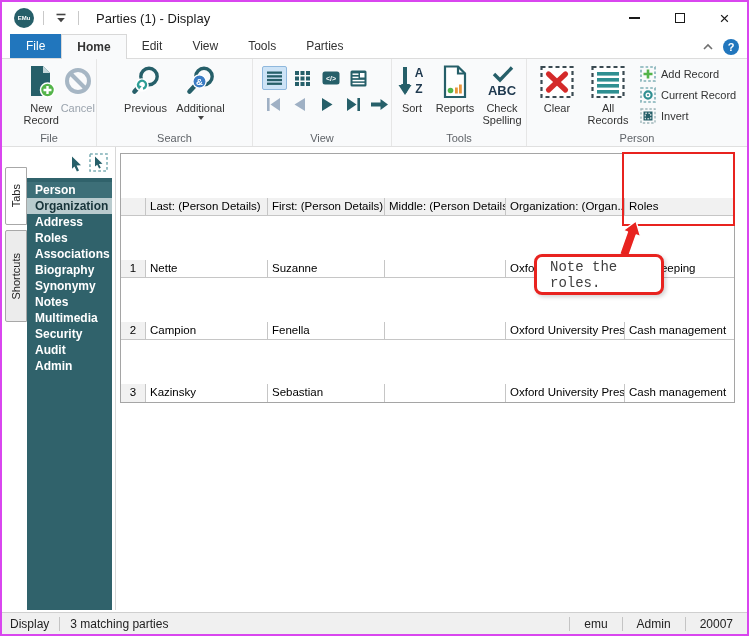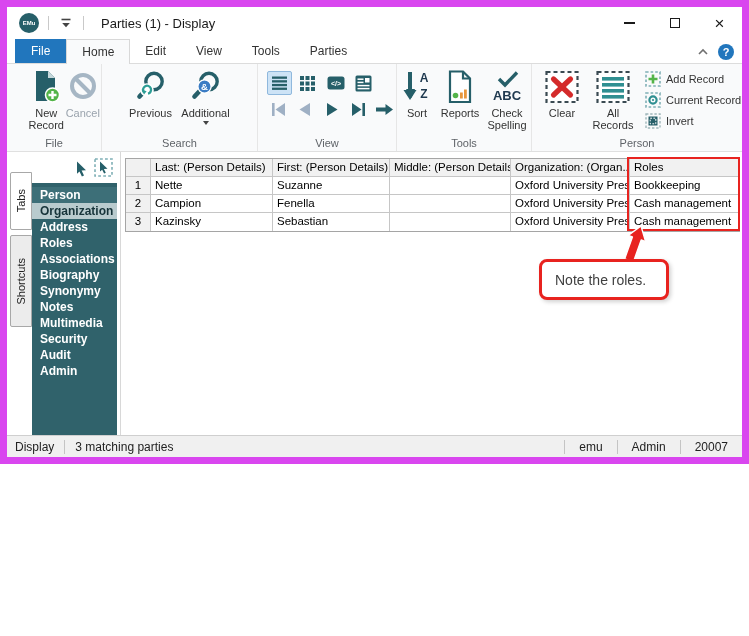--- a/index.html
+++ b/index.html
@@ -1,37 +1,37 @@
 <!DOCTYPE html>
 <html><head>
 <meta charset="utf-8">
 <style>
   * { margin:0; padding:0; box-sizing:border-box; }
   html,body { background:#fff; }
   body { font-family:"Liberation Sans", sans-serif; color:#1a1a1a; }
-  .window { position:relative; width:749px; height:464px; background:#4d7c0f; border:7px solid #d946ef; overflow:hidden; }
+  .window { position:relative; width:749px; height:636px; background:#4d7c0f; border:2px solid #d946ef; overflow:hidden; }
 
   
   .titlebar { position:relative; height:32px; background:#fff; display:flex; align-items:center; }
   .app-logo { width:20px; height:20px; border-radius:50%; background:#265f69; color:#fff; font-size:6px; font-weight:bold;
               display:flex; align-items:center; justify-content:center; margin-left:12px; }
   .tb-sep { width:1px; height:14px; background:#c9c9c9; margin:0 9px; }
   .qat-btn { width:16px; height:16px; display:flex; align-items:center; justify-content:center; }
   .title-text { font-size:13px; color:#1a1a1a; margin-left:8px; white-space:nowrap; }
   .win-controls { position:absolute; right:0; top:0; height:32px; display:flex; }
   .win-btn { width:45px; height:32px; display:flex; align-items:center; justify-content:center; }
   .min-glyph { width:11px; height:2px; background:#1a1a1a; }
   .max-glyph { width:10px; height:10px; border:1.4px solid #1a1a1a; }
   .close-glyph { font-size:17px; line-height:17px; color:#1a1a1a; }
 
   
   .menubar { position:relative; height:25px; display:flex; align-items:stretch; border-bottom:1px solid #dcdcdc; background:#fff; }
   .mtab { display:flex; align-items:center; padding:0 15px; font-size:12px; color:#333; cursor:default; }
   .mtab.file { background:#2176bd; color:#fff; margin-left:8px; padding:0 16px; }
-  .mtab.active { background:#f9fafb; border:1px solid #d8d8d8; border-bottom:none; margin-bottom:-1px; }
+  .mtab.active { background:#f9fafb; border:1px solid #d8d8d8; border-bottom:none; margin-bottom:-1px;font-weight:bold; }
   .menubar-right { position:absolute; right:8px; top:0; height:25px; display:flex; align-items:center; gap:9px; }
   .help-btn { width:16px; height:16px; border-radius:50%; background:#2176bd; color:#fff; font-size:11px; font-weight:bold;
               display:flex; align-items:center; justify-content:center; }
 
   
   .ribbon { height:88px; background:#f9fafb; border-bottom:1px solid #e0e0e0; display:flex; }
   .rgroup { position:relative; border-right:1px solid #e6e6e6; padding-top:3px; }
   .rgroup-label { position:absolute; bottom:2px; left:0; right:0; text-align:center; font-size:11px; color:#5f6368; }
   .rbuttons { display:flex; justify-content:center; }
   .bigbtn { width:48px; display:flex; flex-direction:column; align-items:center; padding-top:2px; }
@@ -76,32 +76,32 @@
   
   .sidebar { position:absolute; left:25px; top:31px; width:85px; height:432px; background:#30626b; padding-top:4px;font-weight:bold; }
   .sb-item { height:16px; line-height:16px; padding-left:8px; font-size:12px; color:#fff; white-space:nowrap; overflow:hidden; }
   .sb-item.hl { background:#3d6f78; }
   .sb-item.sel { background:#b9cbce; color:#17343a; }
 
   
   .grid { position:absolute; left:118px; top:6px; border:1px solid #a5a5a5; background:#fff; }
   .grid-row { display:grid; grid-template-columns:25px 122px 117px 121px 119px 109px; }
   .cell { height:18px; line-height:17px; font-size:11.5px; padding:0 4px; border-right:1px solid #c6c6c6; border-bottom:1px solid #c6c6c6;
-          white-space:nowrap; overflow:hidden; color:#000; }
+          white-space:nowrap; overflow:hidden; color:#000;margin-top:44px; }
   .grid-row .cell:last-child { border-right:none; }
   .grid-body .grid-row:last-child .cell { border-bottom:none; }
   .cell.head { background:#f1f1f1; }
   .cell.rownum { background:#f1f1f1; text-align:center; padding:0; }
 
   
   .roles-box { position:absolute; left:620px; top:5px; width:113px; height:74px; border:2px solid #e8231f; pointer-events:none; }
   .red-arrow { position:absolute; left:595px; top:70px; pointer-events:none; }
   .note-box { position:absolute; left:532px; top:107px; width:130px; height:41px; background:#fff; border:3px solid #e8231f;
               border-radius:8px; box-shadow:2px 2px 4px rgba(0,0,0,0.18); display:flex; align-items:center; padding-left:13px;
-              font-size:14px; color:#3f3f3f; }
+              font-size:14px; color:#3f3f3f;font-family:Liberation Mono, monospace; }
 
   
   .statusbar { position:absolute; left:0; right:0; bottom:0; height:22px; background:#f0f0f0; border-top:1px solid #cfcfcf;
                display:flex; align-items:center; font-size:12px; color:#222; }
   .status-sep { width:1px; height:14px; background:#c4c4c4; }
   .status-mode { padding:0 10px 0 8px; }
   .status-msg { padding:0 10px; }
   .statusbar-right { margin-left:auto; display:flex; align-items:center; height:100%; }
   .status-cell { padding:0 14px; }
   .statusbar-right .status-cell { border-left:1px solid #c4c4c4; height:14px; line-height:14px; display:flex; align-items:center; }

